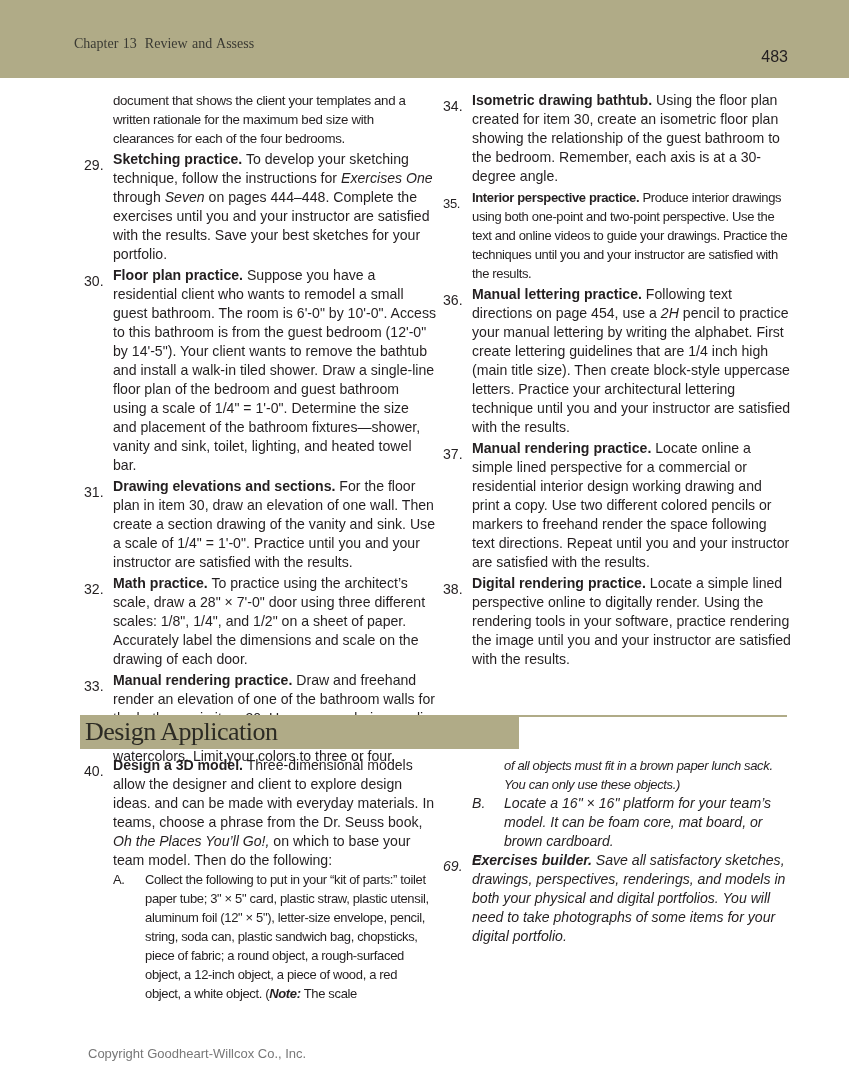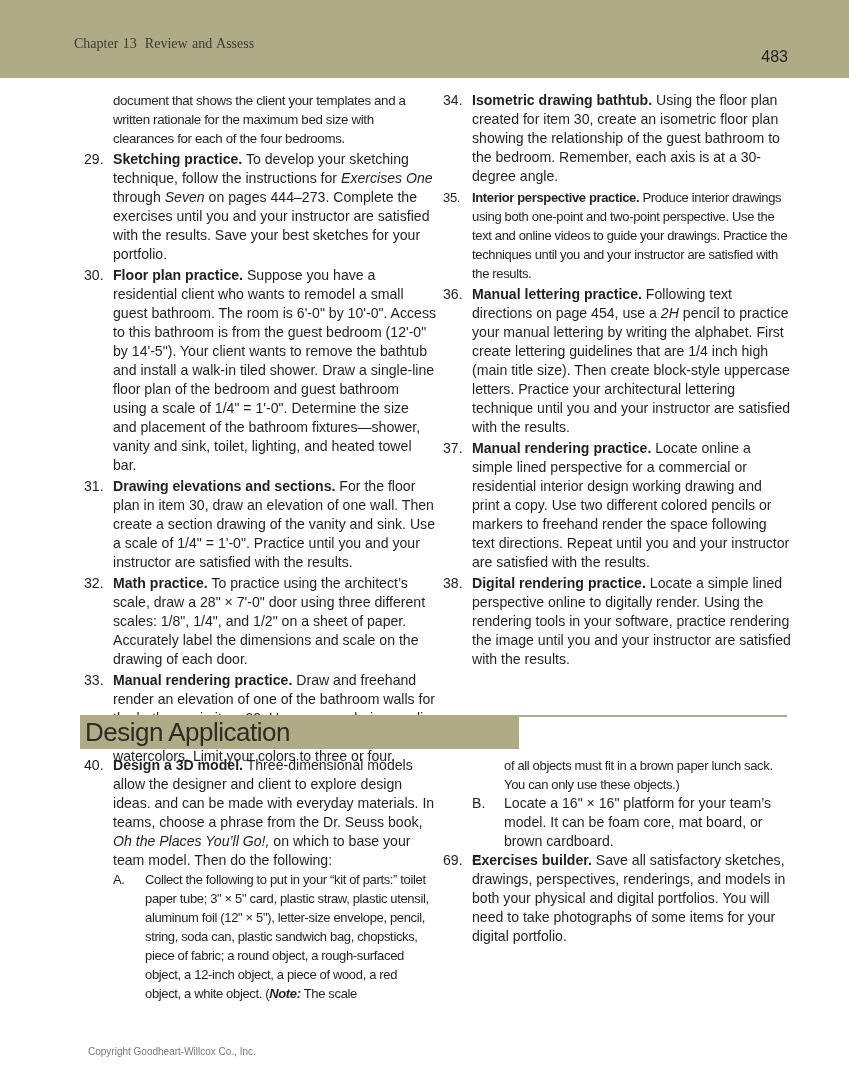--- a/index.html
+++ b/index.html
@@ -8,51 +8,51 @@
   .header { position:absolute; left:0; top:0; width:849px; height:78px; background:#b0ab87; }
   .chapter { position:absolute; left:74px; top:36px; font-family:"Liberation Serif", serif;
              font-size:14px; color:#3a3a33; word-spacing:1px; }
   .chapter .gap { display:inline-block; width:8px; }
   .pagenum { position:absolute; right:61px; top:48px; font-family:"Liberation Sans", sans-serif;
              font-weight:normal; font-size:16px; color:#231f20; }
   .col { position:absolute; font-size:14.1px; line-height:19px; }
   .col-left { left:84px; top:91px; width:352px; }
   .col-right { left:443px; top:91px; width:350px; }
   .item { position:relative; padding-left:29px; margin-bottom:2px; }
-  .item .num { position:absolute; left:0; top:0; }
+  .item .num { position:absolute; left:0; top:6px; }
   .item .title { font-weight:bold; }
   .cont { padding-left:29px; font-size:13.3px; letter-spacing:-0.35px; margin-bottom:2px; }
   .tight { font-size:13px; letter-spacing:-0.35px; }
   .sub { position:relative; padding-left:32px; margin-bottom:0; }
   .sub .letter { position:absolute; left:0; top:0; }
   .banner { position:absolute; left:80px; top:715px; width:439px; height:34px; background:#b0ab87; }
-  .banner-title { position:absolute; left:5px; top:0px; font-family:Liberation Sans, sans-serif;
+  .banner-title { position:absolute; left:5px; top:0px; font-family:Liberation Serif, serif;
                   font-size:26px; font-weight:normal; color:#2c2b24; letter-spacing:-0.5px; line-height:34px; }
   .banner-rule { position:absolute; left:519px; top:715px; width:268px; height:2px; background:#b0ab87; }
   .col2-left { left:84px; top:756px; width:352px; }
-  .col2-right { left:443px; top:756px; width:350px; }
-  .footer { position:absolute; left:88px; top:1046px; font-size:10px; color:#777; }
+  .col2-right { left:443px; top:756px; width:350px;font-style:italic; }
+  .footer { position:absolute; left:88px; top:1046px; font-size:13px; color:#777; }
   i { }
 </style>
 </head>
 <body>
 
 <div class="header">
   <div class="chapter">
     <span>Chapter 13</span><span class="gap"></span><span>Review and Assess</span>
   </div>
   <div class="pagenum">483</div>
 </div>
 
 <div class="col col-left">
   <div class="cont">document that shows the client your templates and a written rationale for the maximum bed size with clearances for each of the four bedrooms.</div>
 
   <div class="item">
     <span class="num">29.</span>
-    <span class="title">Sketching practice.</span><span> To develop your sketching technique, follow the instructions for </span><i>Exercises One</i><span> through </span><i>Seven</i><span> on pages 444–273. Complete the exercises until you and your instructor are satisfied with the results. Save your best sketches for your portfolio.</span>
+    <span class="title">Sketching practice.</span><span> To develop your sketching technique, follow the instructions for </span><i>Exercises One</i><span> through </span><i>Seven</i><span> on pages 444–448. Complete the exercises until you and your instructor are satisfied with the results. Save your best sketches for your portfolio.</span>
   </div>
 
   <div class="item">
     <span class="num">30.</span>
     <span class="title">Floor plan practice.</span><span> Suppose you have a residential client who wants to remodel a small guest bathroom. The room is 6'-0" by 10'-0". Access to this bathroom is from the guest bedroom (12'-0" by 14'-5"). Your client wants to remove the bathtub and install a walk-in tiled shower. Draw a single-line floor plan of the bedroom and guest bathroom using a scale of 1/4" = 1'-0". Determine the size and placement of the bathroom fixtures—shower, vanity and sink, toilet, lighting, and heated towel bar.</span>
   </div>
 
   <div class="item">
     <span class="num">31.</span>
     <span class="title">Drawing elevations and sections.</span><span> For the floor plan in item 30, draw an elevation of one wall. Then create a section drawing of the vanity and sink. Use a scale of 1/4" = 1'-0". Practice until you and your instructor are satisfied with the results.</span>

